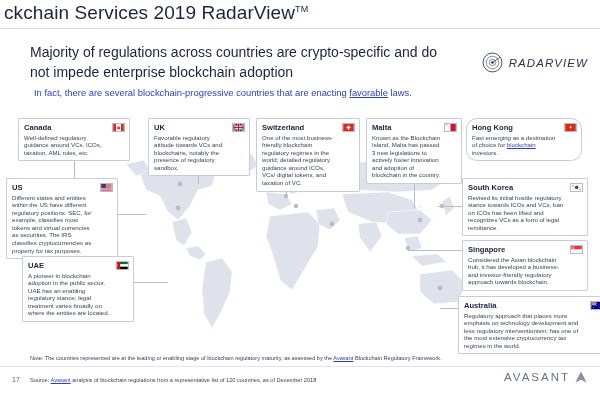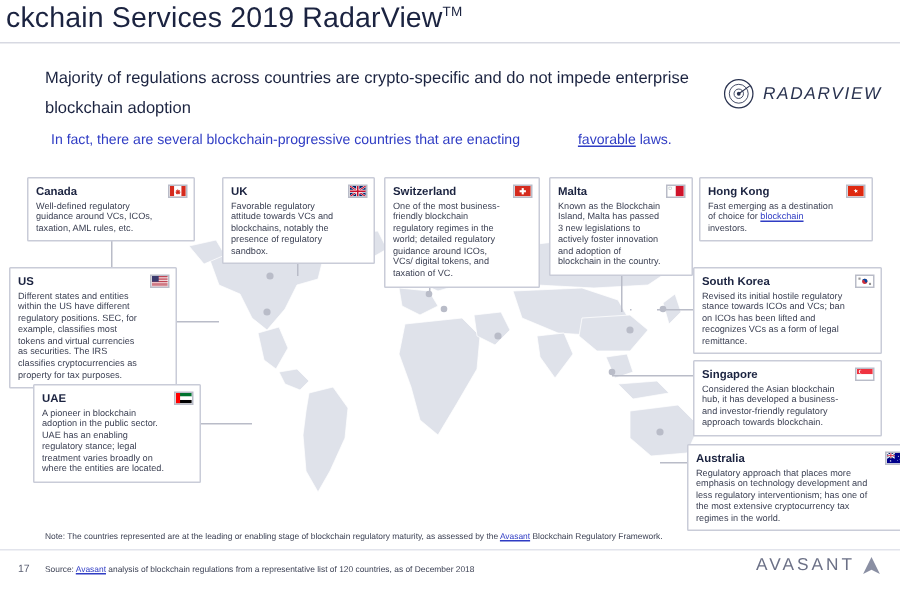--- a/index.html
+++ b/index.html
@@ -35,34 +35,34 @@
     position:absolute;
     left:0; top:28px; width:600px; height:1px;
     background:#d7d9e2;
   }
 
   
   .headline {
     position:absolute;
     left:30px; top:42px;
     width:430px;
-    font-size:11px;
+    font-size:14px;
     line-height:20px;
     font-weight:400;
     color:#1b2340;
   }
   .subhead {
     position:absolute;
     left:34px; top:86px;
     width:470px;
     font-size:9.4px;
     color:#2f3cc4;
     line-height:13px;
   }
-  .subhead u { text-decoration:underline;margin-left:36px; }
+  .subhead u { text-decoration:underline; }
 
   
   .rv-logo {
     position:absolute;
     right:12px; top:52px;
     display:flex; align-items:center; gap:6px;
   }
   .rv-mark { width:21px; height:21px; }
   .rv-text {
     font-size:11.5px;
@@ -107,21 +107,21 @@
     border:0.5px solid #b9bcc8;
     overflow:hidden;
   }
   .flag svg { display:block; width:100%; height:100%; }
 
   
   #card-canada    { left:18px;  top:118px; width:112px; }
   #card-uk        { left:148px; top:118px; width:102px; }
   #card-swiss     { left:256px; top:118px; width:104px; }
   #card-malta     { left:366px; top:118px; width:96px;  }
-  #card-hk        { left:466px; top:118px; width:116px; }
+  #card-hk        { left:466px; top:118px; width:116px;border-radius:11px; }
   #card-us        { left:6px;   top:178px; width:112px; }
   #card-uae       { left:22px;  top:256px; width:112px; }
   #card-skorea    { left:462px; top:178px; width:126px; }
   #card-singapore { left:462px; top:240px; width:126px; }
   #card-australia { left:458px; top:296px; width:150px; }
 
   
   .leader { position:absolute; background:#b9bcc8; }
 
   

